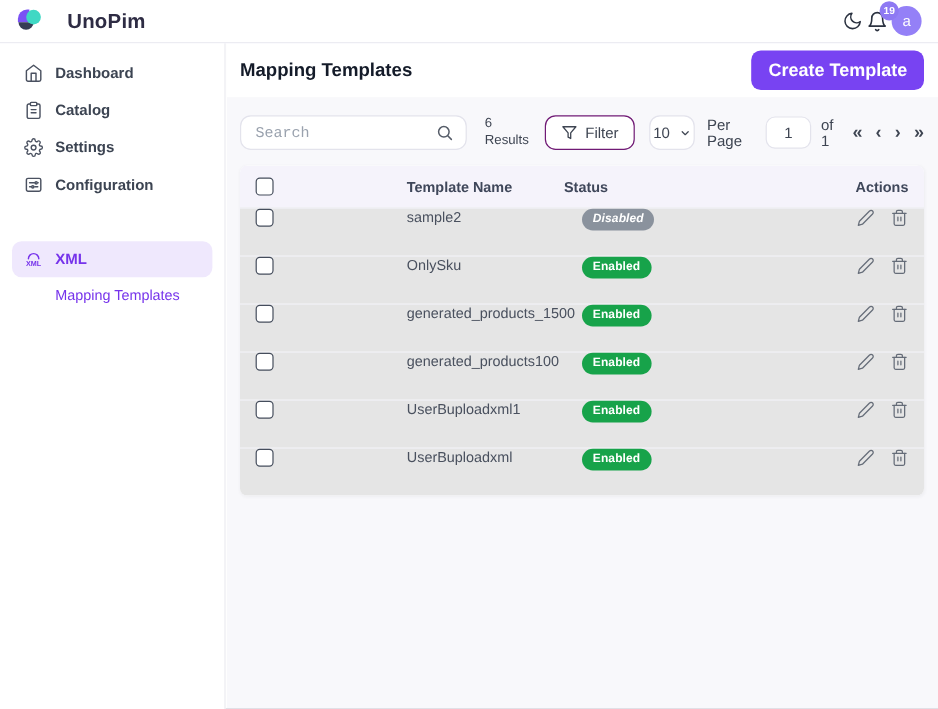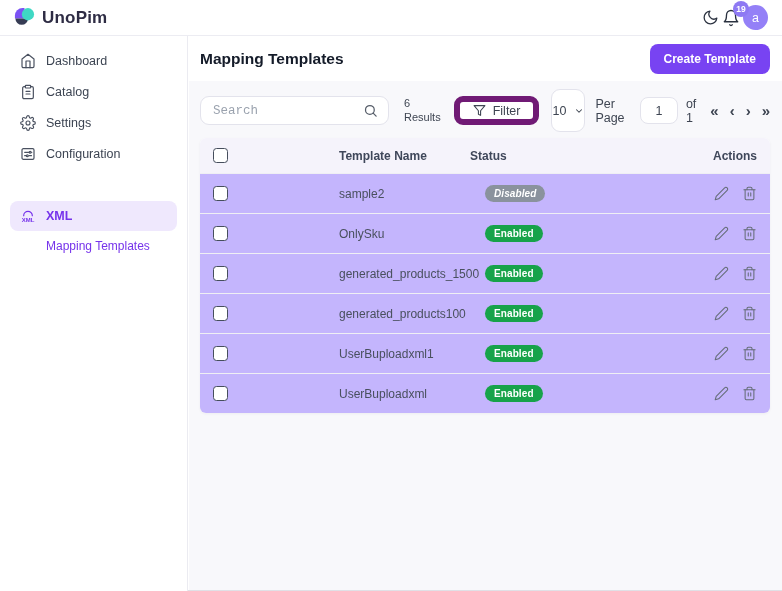--- a/index.html
+++ b/index.html
@@ -9,21 +9,21 @@
     background:#fff; position:relative; color:#3e4552;
   }
 
   
   .topbar{
     position:absolute; top:0; left:0; right:0; height:36px;
     background:#fff; border-bottom:1px solid #ececf2;
     display:flex; align-items:center; justify-content:space-between;
     padding:0 14px 0 13px; z-index:3;
   }
-  .brand{ display:flex; align-items:center; gap:6px; cursor:pointer; }
+  .brand{ display:flex; align-items:center; gap:20px; cursor:pointer; }
   .brand-mark{ width:23px; height:23px; }
   .brand-name{ font-size:17px; font-weight:700; color:#2e2c44; letter-spacing:.2px; }
   .topbar-right{ display:flex; align-items:center; gap:3px; }
   .icon-btn{ display:flex; align-items:center; cursor:pointer; }
   .icon-btn svg{ width:17px; height:17px; stroke:#2b3240; }
   .bell-wrap{ position:relative; display:flex; align-items:center; cursor:pointer; }
   .notif-badge{
     position:absolute; top:-8px; right:-9px; min-width:16px; height:16px;
     background:var(--notif_badge_bg,#8e79f3); color:#fff; font-size:8.5px; font-weight:700;
     border-radius:50%; display:flex; align-items:center; justify-content:center; padding:0 2px;
@@ -35,63 +35,63 @@
   }
 
   
   .sidebar{
     position:absolute; top:36px; left:0; bottom:0; width:188px;
     background:#fff; border-right:1px solid #ebebf1; padding-top:9px; z-index:2;
   }
   .side-item{
     height:30px; margin:1px 10px; padding:0 10px; border-radius:8px;
     display:flex; align-items:center; gap:10px; cursor:pointer;
-    font-size:12.5px; font-weight:400; color:#3c4452;
+    font-size:12.5px; font-weight:700; color:#3c4452;
   }
   .side-item svg{ width:16px; height:16px; stroke:#4a5160; flex:none; }
   .side-item.active{ background:var(--sidebar_active_bg,#efe8fd); color:var(--sidebar_active_text,#7633eb); font-weight:700;margin-top:32px; }
   .side-item.active svg{ stroke:var(--sidebar_active_text,#7633eb); }
   .side-item.active svg text{ fill:var(--sidebar_active_text,#7633eb); }
   .side-subitem{
     margin:3px 10px 0; padding:0 0 0 36px; height:24px; display:flex; align-items:center;
     font-size:12px; color:var(--sidebar_active_text,#7633eb); cursor:pointer;
   }
 
   
   .main{ position:absolute; top:36px; left:189px; right:0; bottom:0; background:var(--page_bg,#f8f8fb); }
   .page-header{
     height:45px; background:#fff; display:flex; align-items:center;
     justify-content:space-between; padding:0 12px 0 11px;
   }
   .page-title{ font-size:15.5px; font-weight:700; color:#141b29; }
   .create-btn{
     background:var(--accent,#7843f2); color:#fff; border:none; border-radius:8px;
-    font-family:inherit; font-size:12px; font-weight:600; padding:8px 14px; cursor:pointer;
+    font-family:inherit; font-size:15px; font-weight:600; padding:8px 14px; cursor:pointer;
   }
 
   
   .toolbar{ margin:15px 12px 0 11px; height:29px; display:flex; align-items:center; }
   .search-box{
     width:189px; height:29px; background:#fff; border:1px solid #e3e3ec; border-radius:9px;
     display:flex; align-items:center; padding:0 10px 0 12px;
   }
   .search-box input{
     border:none; outline:none; flex:1; font-family:Liberation Mono, monospace; font-size:12.5px; color:#333;
     background:transparent; min-width:0;
   }
   .search-box input::placeholder{ color:#9aa2ae; }
   .search-box svg{ width:15px; height:15px; stroke:#555c68; flex:none; }
   .results{ margin-left:15px; font-size:11px; line-height:1.2; color:#3e4552; }
   .filter-btn{
-    margin-left:13px; height:29px; padding:0 13px; background:#fff; border:6px solid #701a75;
+    margin-left:13px; height:29px; padding:0 13px; background:#fff; border:1px solid #701a75;
     border-radius:9px; display:flex; align-items:center; gap:7px; font-size:12.5px; color:#3e4552; cursor:pointer;
   }
   .filter-btn svg{ width:13px; height:13px; stroke:#3e4552; }
   .pp-select{
-    margin-left:12px; width:51px; height:43px; background:#fff; border:1px solid #e3e3ec;
+    margin-left:12px; width:51px; height:29px; background:#fff; border:1px solid #e3e3ec;
     border-radius:9px; display:flex; align-items:center; justify-content:center; gap:8px;
     font-size:12.5px; color:#3e4552; cursor:pointer;
   }
   .pp-select svg{ width:10px; height:10px; stroke:#3e4552; }
   .pp-label{ margin-left:10px; font-size:12.5px; color:#3e4552; }
   .page-input{
     margin-left:11px; width:38px; height:27px; background:#fff; border:1px solid #e3e3ec;
     border-radius:8px; text-align:center; font-family:inherit; font-size:12.5px; color:#3e4552; outline:none;
   }
   .of-label{ margin-left:8px; font-size:12.5px; color:#3e4552; }
@@ -99,21 +99,21 @@
 
   
   .grid{
     margin:13px 12px 0 11px; background:#fff; border-radius:6px; overflow:hidden;
     box-shadow:0 1px 3px rgba(30,30,60,.05);
   }
   .grid-head{
     height:35px; background:var(--header_row_bg,#f5f3fb); display:flex; align-items:center;
     font-size:12px; font-weight:700; color:#3f475a;
   }
-  .grid-row{ height:40px; background:#c4b5fd; border-top:1px solid #efeff4; display:flex; align-items:center; font-size:12px; color:#49505e; }
+  .grid-row{ height:40px; background:#e5e5e5; border-top:1px solid #efeff4; display:flex; align-items:flex-start; font-size:12px; color:#49505e; }
   .col-check{ width:139px; padding-left:13px; display:flex; align-items:center; }
   .col-name{ width:131px; }
   .col-status{ flex:1; }
   .col-actions{ width:120px; display:flex; justify-content:flex-end; gap:13px; padding-right:13px; text-align:right; }
   .grid-head .col-actions{ display:block; }
   .checkbox{ width:15px; height:15px; border:1.5px solid #454d5c; border-radius:3.5px; background:#fff; cursor:pointer; }
   .badge{
     display:inline-block; margin-left:15px; padding:3px 9px 3.5px; border-radius:999px;
     color:#fff; font-size:10px; font-weight:700; letter-spacing:.1px;
   }

